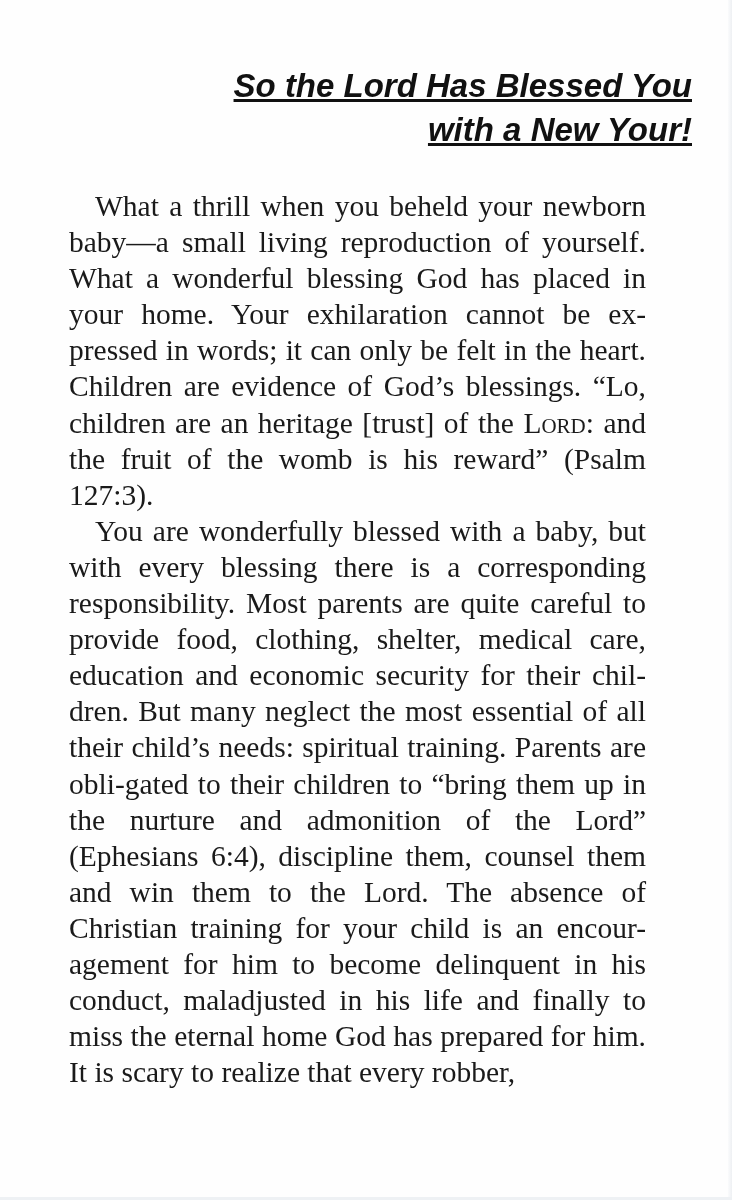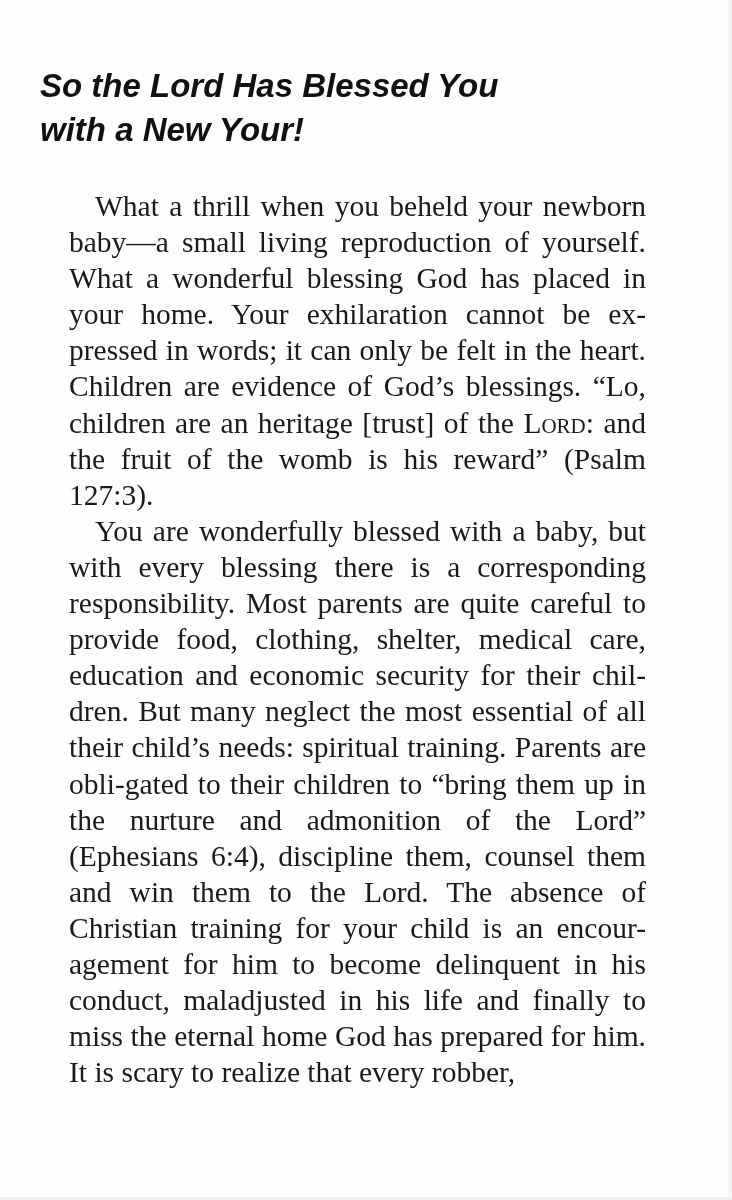--- a/index.html
+++ b/index.html
@@ -30,28 +30,29 @@
       position: absolute;
       left: 0; bottom: 0;
       width: 732px; height: 3px;
       background: #eef1f4;
     }
     .title {
       position: absolute;
       left: 40px;
       top: 64px;
       width: 652px;
-      text-align: left;
+      text-align: right;
       font-family: "Liberation Sans", sans-serif;
       font-weight: bold;
       font-style: italic;
       font-size: 33px;
       line-height: 44px;
       color: #111111;
       margin: 0;
+      text-decoration: underline;
     }
     .body-text {
       position: absolute;
       left: 69px;
       top: 188px;
       width: 577px;
       font-family: "Liberation Serif", serif;
       font-size: 29.5px;
       line-height: 36.1px;
       color: #1a1a1a;

